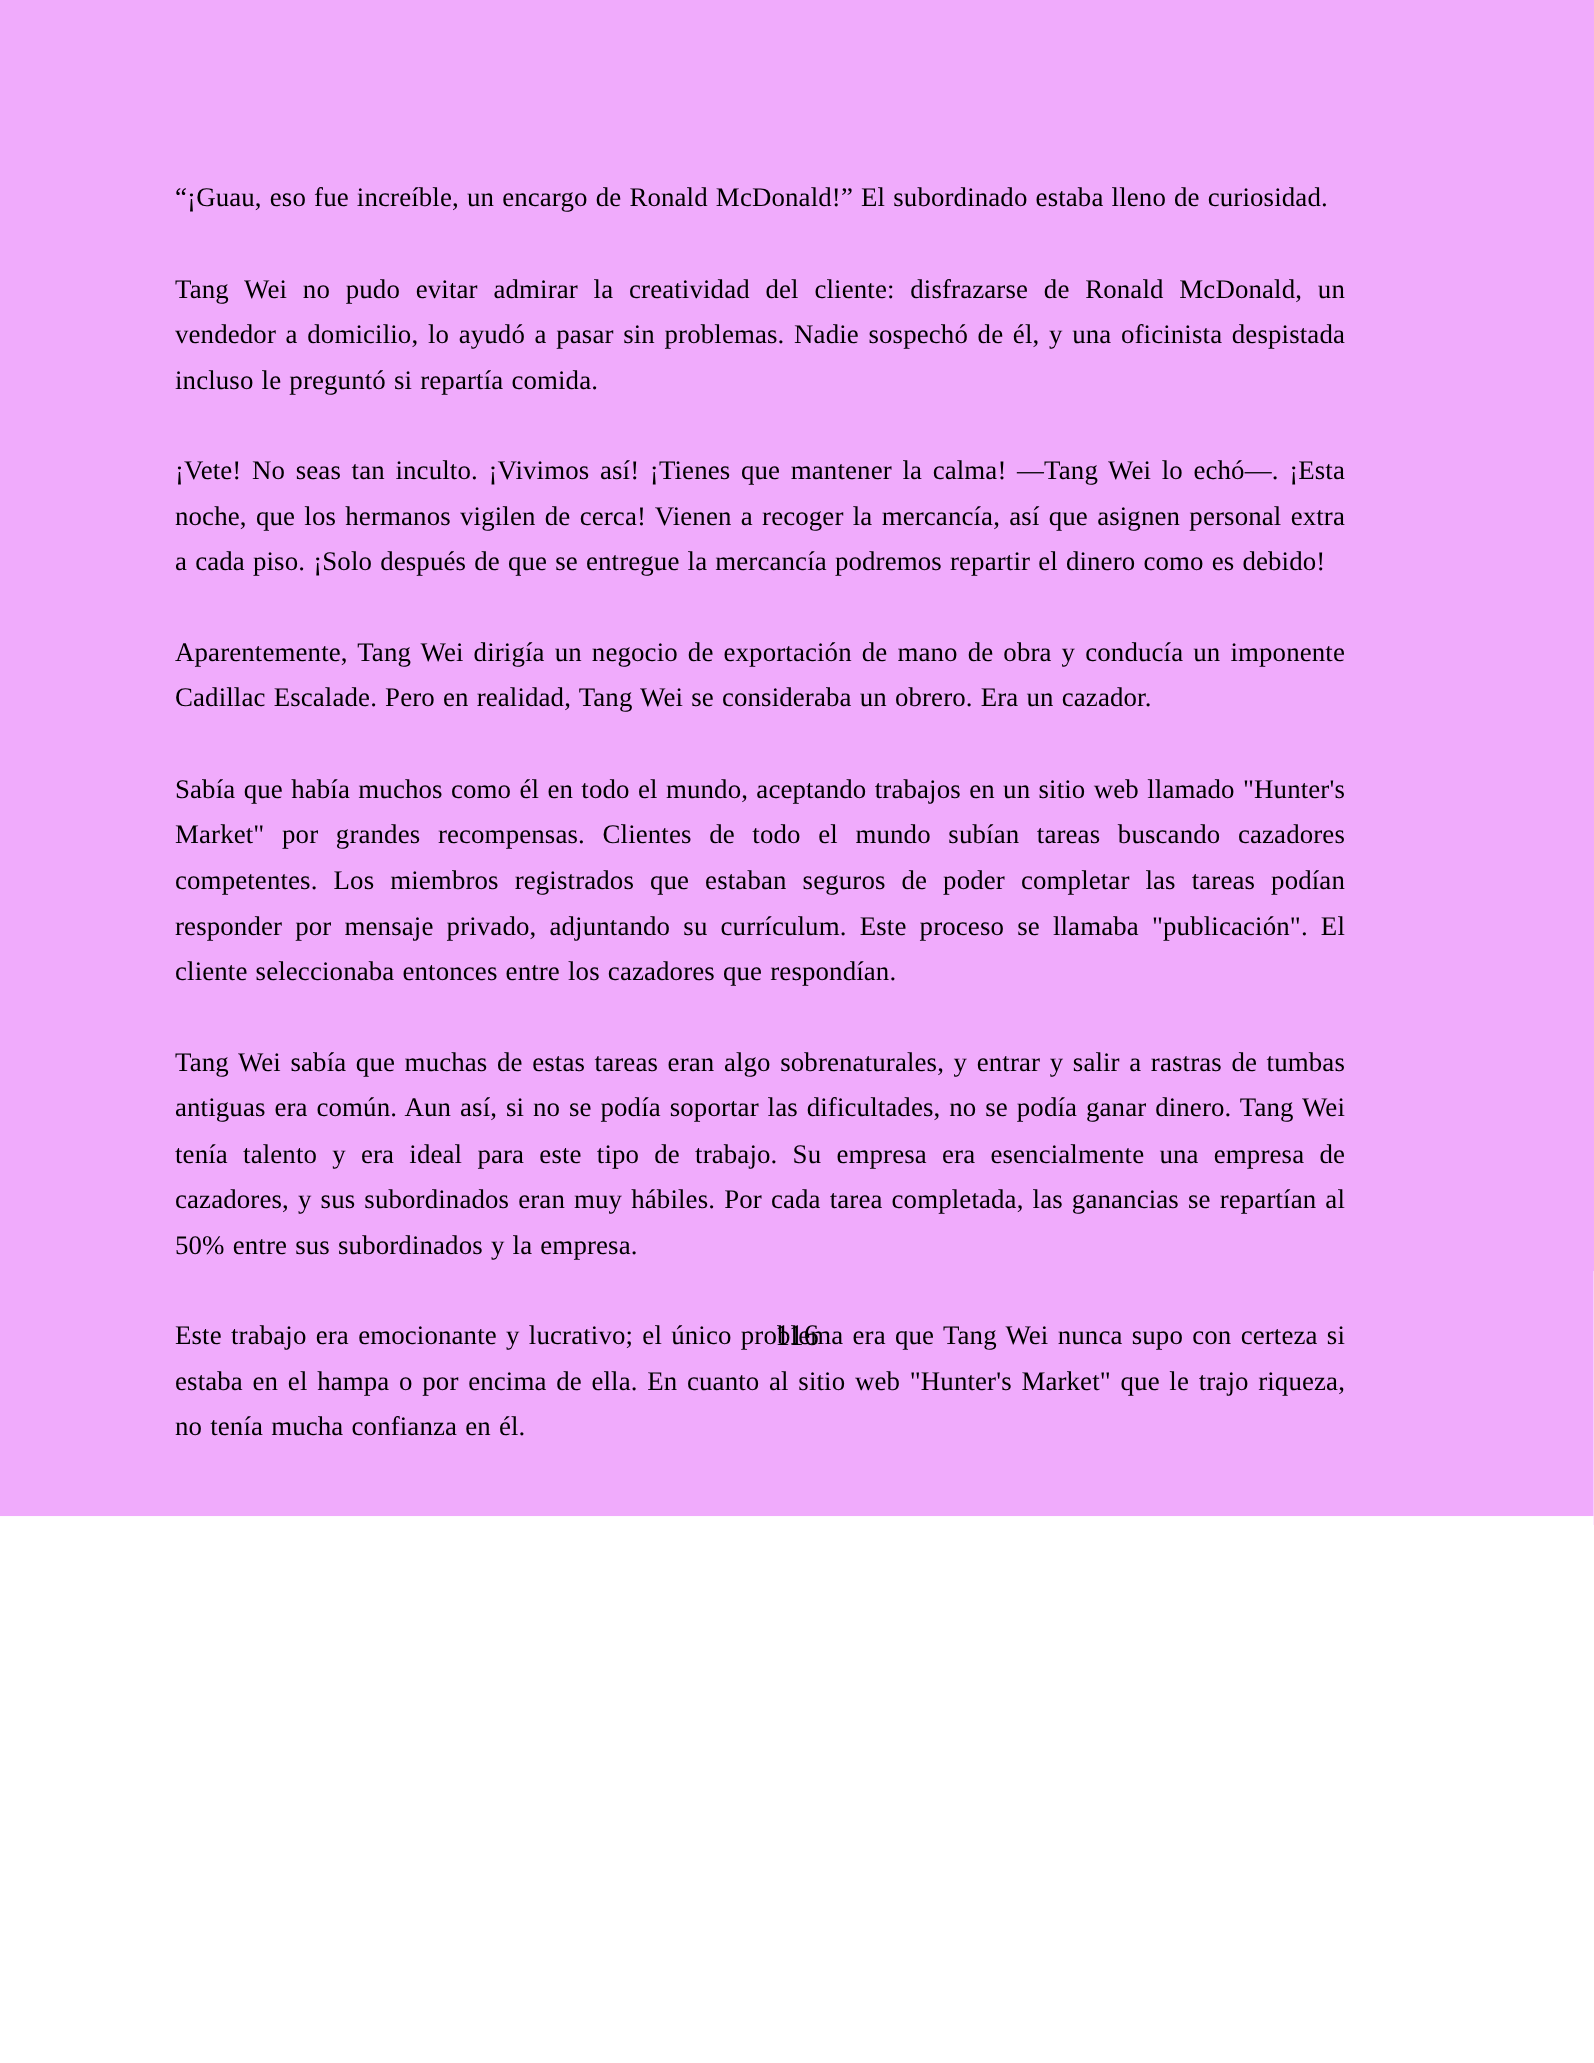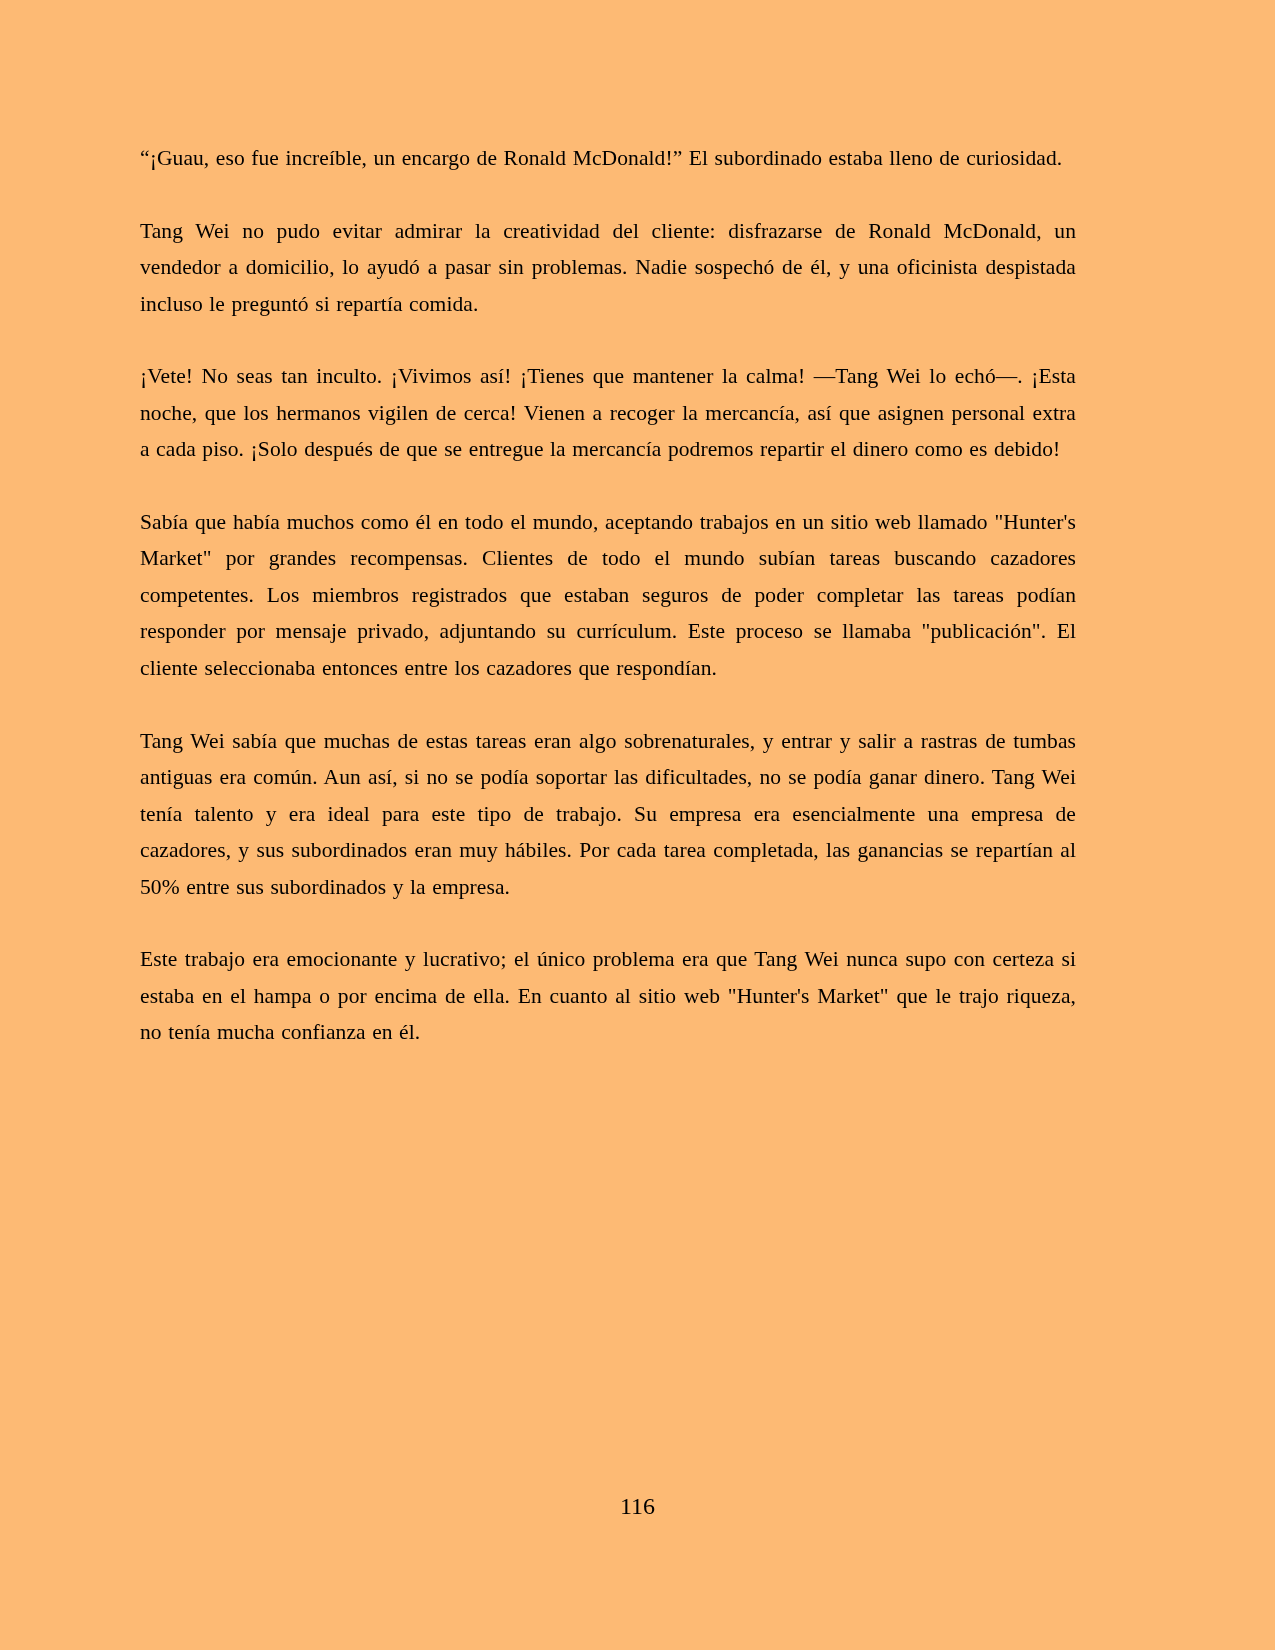--- a/index.html
+++ b/index.html
@@ -3,23 +3,23 @@
 <meta charset="utf-8">
 <style>
   html, body {
     margin: 0;
     padding: 0;
     background: #ffffff;
   }
   .page {
     position: relative;
     width: 1275px;
-    height: 1650px;
+    height: 1213px;
     margin: 0 auto;
-    background: #fdba74;
+    background: #f0abfc;
     font-family: "Liberation Serif", serif;
     color: #000000;
     overflow: hidden;
   }
   .content {
     position: absolute;
     top: 140px;
     left: 140px;
     width: 936px;
   }
@@ -42,18 +42,19 @@
   }
 </style>
 </head>
 <body>
 
 <div class="page">
   <div class="content">
     <p class="para">“¡Guau, eso fue increíble, un encargo de Ronald McDonald!” El subordinado estaba lleno de curiosidad.</p>
     <p class="para">Tang Wei no pudo evitar admirar la creatividad del cliente: disfrazarse de Ronald McDonald, un vendedor a domicilio, lo ayudó a pasar sin problemas. Nadie sospechó de él, y una oficinista despistada incluso le preguntó si repartía comida.</p>
     <p class="para">¡Vete! No seas tan inculto. ¡Vivimos así! ¡Tienes que mantener la calma! —Tang Wei lo echó—. ¡Esta noche, que los hermanos vigilen de cerca! Vienen a recoger la mercancía, así que asignen personal extra a cada piso. ¡Solo después de que se entregue la mercancía podremos repartir el dinero como es debido!</p>
+    <p class="para">Aparentemente, Tang Wei dirigía un negocio de exportación de mano de obra y conducía un imponente Cadillac Escalade. Pero en realidad, Tang Wei se consideraba un obrero. Era un cazador.</p>
     <p class="para">Sabía que había muchos como él en todo el mundo, aceptando trabajos en un sitio web llamado "Hunter's Market" por grandes recompensas. Clientes de todo el mundo subían tareas buscando cazadores competentes. Los miembros registrados que estaban seguros de poder completar las tareas podían responder por mensaje privado, adjuntando su currículum. Este proceso se llamaba "publicación". El cliente seleccionaba entonces entre los cazadores que respondían.</p>
     <p class="para">Tang Wei sabía que muchas de estas tareas eran algo sobrenaturales, y entrar y salir a rastras de tumbas antiguas era común. Aun así, si no se podía soportar las dificultades, no se podía ganar dinero. Tang Wei tenía talento y era ideal para este tipo de trabajo. Su empresa era esencialmente una empresa de cazadores, y sus subordinados eran muy hábiles. Por cada tarea completada, las ganancias se repartían al 50% entre sus subordinados y la empresa.</p>
     <p class="para">Este trabajo era emocionante y lucrativo; el único problema era que Tang Wei nunca supo con certeza si estaba en el hampa o por encima de ella. En cuanto al sitio web "Hunter's Market" que le trajo riqueza, no tenía mucha confianza en él.</p>
   </div>
   <div class="page-number">116</div>
 </div>
 
 </body></html>

